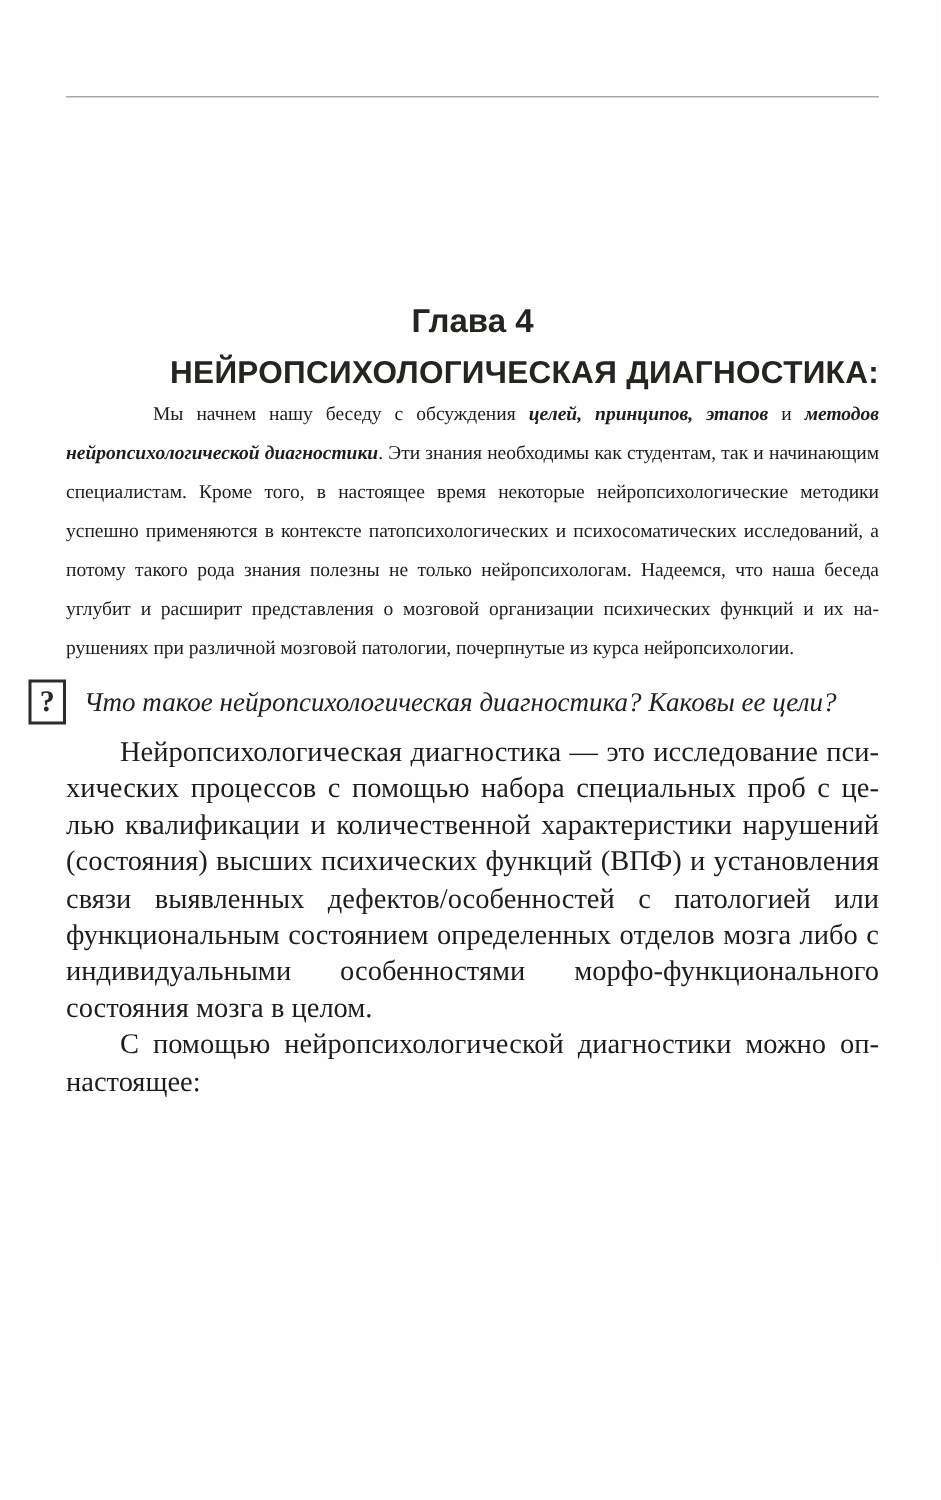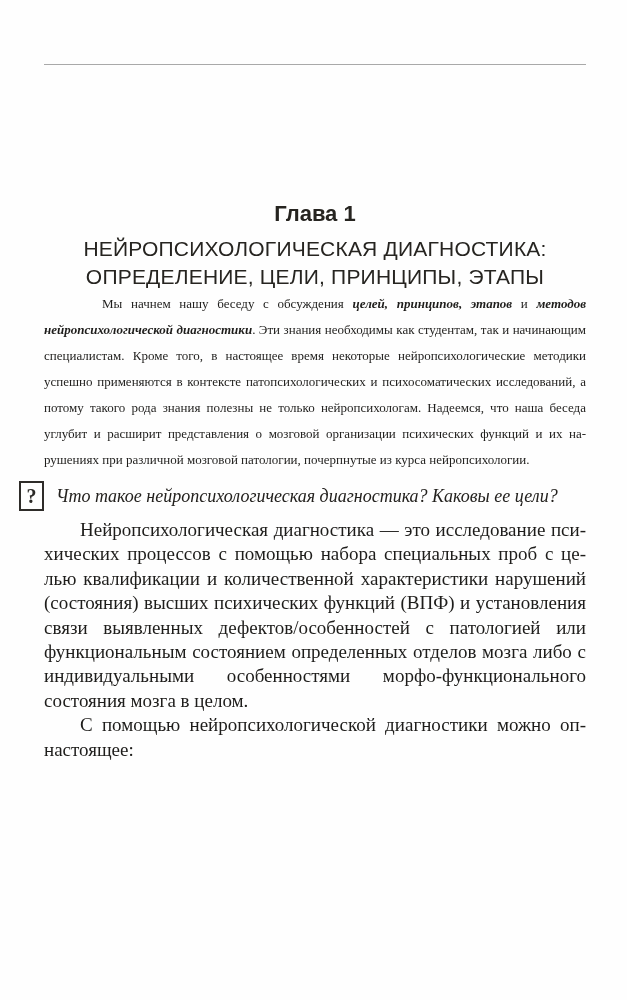--- a/index.html
+++ b/index.html
@@ -28,23 +28,23 @@
     margin-top: 136px;
     text-align: center;
     font-family: "Liberation Sans", sans-serif;
     font-weight: bold;
     font-size: 22px;
     line-height: 26px;
     color: #262420;
   }
   .chapter-title {
     margin: 8px 0 0 0;
-    text-align: center;
+    text-align: right;
     font-family: "Liberation Sans", sans-serif;
-    font-weight: normal;
+    font-weight: bold;
     font-size: 21px;
     line-height: 28px;
     color: #262420;
     letter-spacing: 0.2px;
   }
   .chapter-title .tline { display: block; }
   p.body {
     margin: 0;
     text-align: justify;
   }
@@ -100,25 +100,24 @@
   }
   .list-item .dash { margin-right: 9px; }
 </style>
 </head>
 <body>
 
 <div class="page">
 
   <hr class="top-rule">
 
-  <div class="chapter-label">Глава 1</div>
+  <div class="chapter-label">Глава 4</div>
 
   <h1 class="chapter-title">
     <span class="tline">НЕЙРОПСИХОЛОГИЧЕСКАЯ ДИАГНОСТИКА:</span>
-    <span class="tline">ОПРЕДЕЛЕНИЕ, ЦЕЛИ, ПРИНЦИПЫ, ЭТАПЫ</span>
   </h1>
 
   <p class="body intro-par"><span>Мы начнем нашу беседу с обсуждения </span><span class="bi">целей, прин­ципов, этапов</span><span> и </span><span class="bi">методов нейропсихологической диагнос­тики</span><span>. Эти знания необходимы как студентам, так и на­чинающим специалистам. Кроме того, в настоящее вре­мя некоторые нейропсихологические методики успеш­но применяются в контексте патопсихологических и психосоматических исследований, а потому такого рода знания полезны не только нейропсихологам. Надеем­ся, что наша беседа углубит и расширит представления о мозговой организации психических функций и их на­рушениях при различной мозговой патологии, почерп­нутые из курса нейропсихологии.</span></p>
 
   <div class="question-row">
     <span class="qbox">?</span>
     <span class="qtext">Что такое нейропсихологическая диагностика? Каковы ее цели?</span>
   </div>
 
   <p class="body answer-par">Нейропсихологическая диагностика — это исследование пси­хических процессов с помощью набора специальных проб с це­лью квалификации и количественной характеристики наруше­ний (состояния) высших психических функций (ВПФ) и ус­тановления связи выявленных дефектов/особенностей с пато­логией или функциональным состоянием определенных отделов мозга либо с индивидуальными особенностями морфо-функ­ционального состояния мозга в целом.</p>

